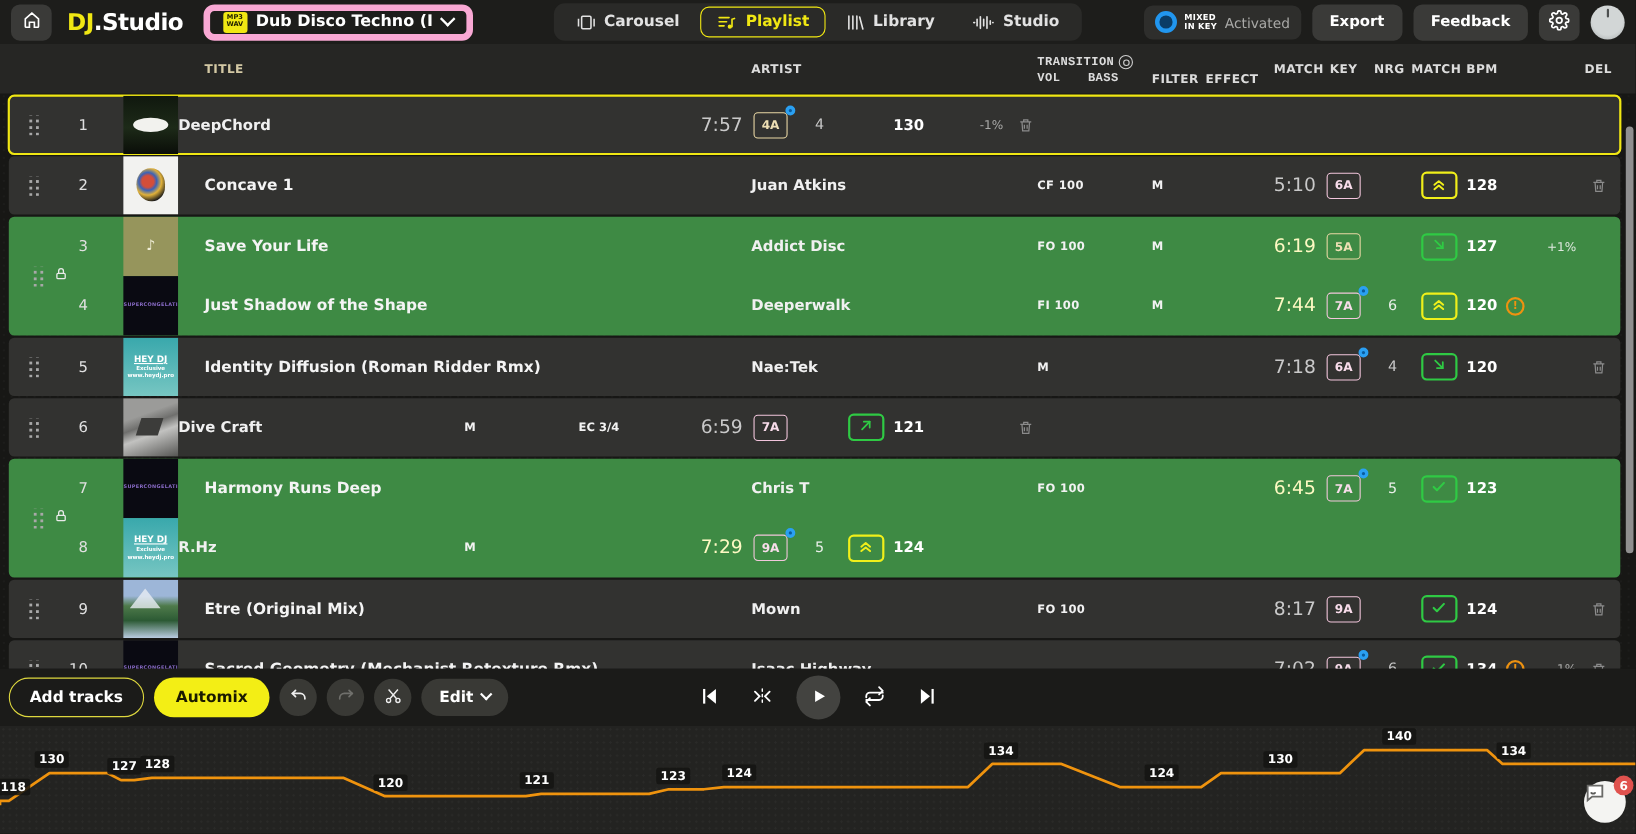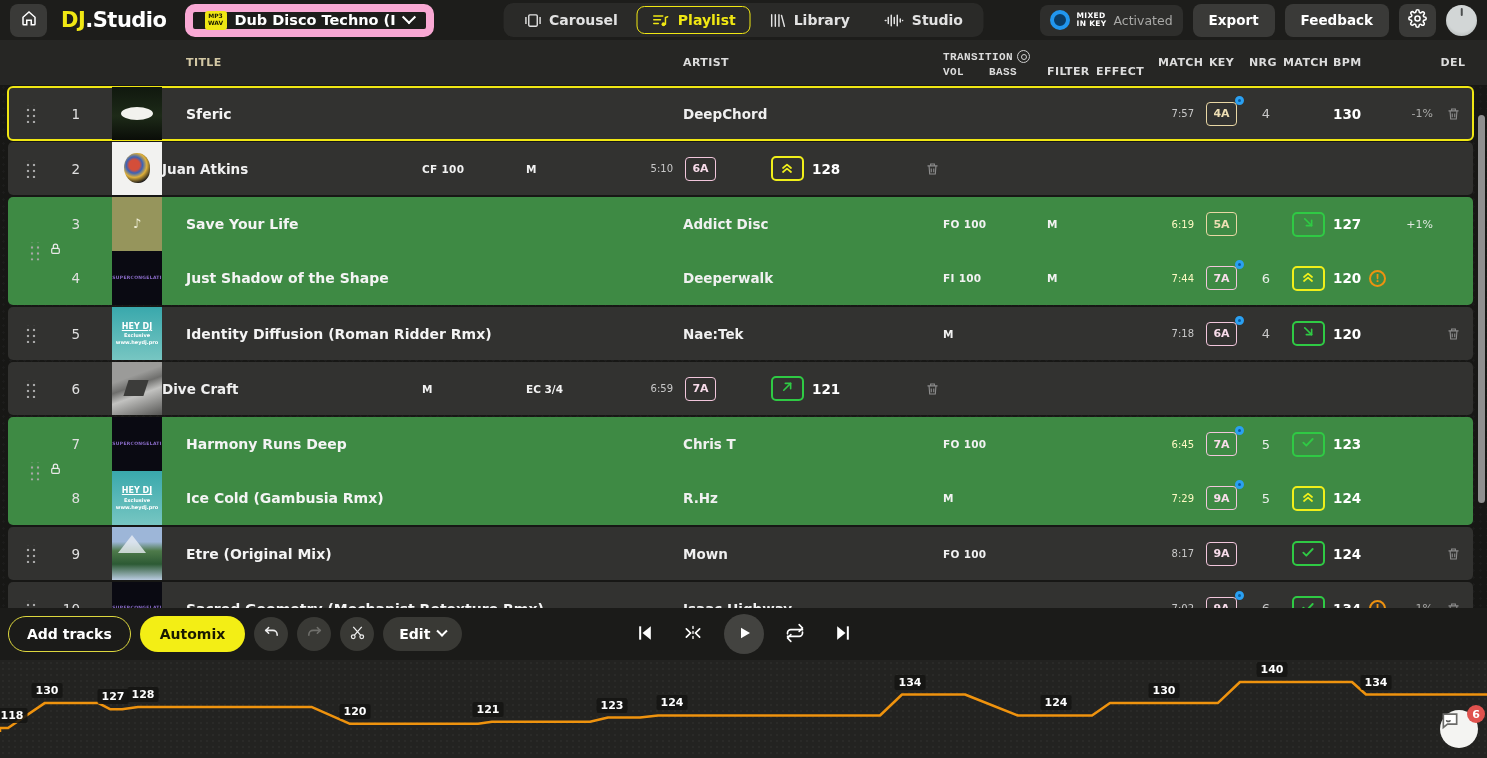--- a/index.html
+++ b/index.html
@@ -14,21 +14,21 @@
     background-image: radial-gradient(rgba(255,255,255,0.025) 1px, transparent 1.2px);
     background-size:7px 7px; }
 
   
   .topbar { position:relative; height:40px; background:#1d1d1b; display:flex; align-items:center; padding:0 10px; }
   .homebtn { width:37px; height:33px; background:#3a3a38; border-radius:8px; display:flex; align-items:center; justify-content:center; cursor:pointer; }
   .logo { margin-left:14px; font-size:21px; font-weight:800; letter-spacing:-0.5px; white-space:nowrap; }
   .logo .dj { color:#f0e713; }
   .logo .studio { color:#fff; }
   .plsel { margin-left:18px; height:33px; display:flex; align-items:center; gap:8px;
-    border:8px solid #f9a8d4; border-radius:10px; padding:0 12px; cursor:pointer; }
+    border:6px solid #f9a8d4; border-radius:10px; padding:0 12px; cursor:pointer; }
   .plsel .fmt { width:22px; height:19px; background:#f0e713; border-radius:3px; color:#1a1a00;
     font-size:6px; font-weight:800; line-height:1.1; display:flex; align-items:center; justify-content:center; text-align:center; }
   .plsel .lbl { font-size:14.5px; color:#fff; font-weight:600; }
   .chev { width:10px; height:10px; border-right:2px solid #fff; border-bottom:2px solid #fff; transform:rotate(45deg) translate(-2px,-2px); }
   .tabs { position:absolute; left:50%; top:3px; transform:translateX(-50%); height:34px;
     background:#2a2a28; border-radius:10px; display:flex; align-items:center; padding:0 6px; gap:4px; }
   .tab { display:flex; align-items:center; gap:8px; padding:5px 14px; border-radius:8px;
     font-size:14px; font-weight:600; color:#e2e2e2; border:1.5px solid transparent; cursor:pointer; white-space:nowrap; }
   .tab.active { border-color:#f0e713; color:#f0e713; }
   .tab svg { display:block; }
@@ -78,21 +78,21 @@
   .c-num { width:28px; text-align:right; font-size:13.5px; color:#e0e0e0; }
   .c-art { width:50px; height:53px; margin-left:32px; overflow:hidden; position:relative; flex:none;
     display:flex; align-items:center; justify-content:center; }
   .green .c-art{ height:54px; }
   .c-title { flex:1; padding-left:24px; font-size:14px; font-weight:600; color:#f4f4f4; white-space:nowrap; overflow:hidden; }
   .c-artist { width:260px; font-size:13.5px; font-weight:600; color:#f0f0f0; white-space:nowrap; }
   .c-vol { width:46px; font-size:10.5px; font-weight:700; letter-spacing:0.3px; color:#f2f2f2; }
   .c-bass { width:58px; }
   .c-filter { width:49px; font-size:10.5px; font-weight:700; color:#f2f2f2; }
   .c-effect { width:62px; font-size:10.5px; font-weight:700; color:#f2f2f2; }
-  .c-time { width:36px; text-align:right; font-size:10px; color:#c9c9c9; }
+  .c-time { width:36px; text-align:left; font-size:17px; color:#c9c9c9; }
   .green .c-time { color:#fef9c3; }
   .c-key { width:55px; display:flex; justify-content:center;text-align:right; }
   .c-nrg { width:34px; text-align:center; font-size:13px; color:#c9c9c9; }
   .green .c-nrg { color:#e9efe9; }
   .c-match { width:50px; display:flex; justify-content:center; }
   .c-bpm { width:36px; font-size:13.5px; font-weight:700; color:#fff; }
   .c-warn { width:24px; display:flex; align-items:center; }
   .c-trim { width:40px; text-align:right; font-size:11px; color:#a9a9a7; }
   .green .c-trim { color:#dfe8df; }
   .c-del { width:40px; display:flex; justify-content:center; }
@@ -272,21 +272,20 @@
   <div class="rows" id="rows">
     <div class="rowband selected">
         <div class="trow">
     <div class="c c-handle">
             <span class="handle"></span>
           </div>
     <div class="c c-num">1</div>
     <div class="c c-art">
             <div class="art art-forest"></div>
           </div>
-    <div class="c c-title">Sferic</div>
     <div class="c c-artist">DeepChord</div>
     <div class="c c-vol"></div>
     <div class="c c-bass"></div>
     <div class="c c-filter"></div>
     <div class="c c-effect"></div>
     <div class="c c-time">7:57</div>
     <div class="c c-key">
             <span class="keybadge tan">4A<span class="keydot"></span></span>
           </div>
     <div class="c c-nrg">4</div>
@@ -306,20 +305,21 @@
       </div>
       <div class="rowband">
         <div class="trow">
     <div class="c c-handle">
             <span class="handle"></span>
           </div>
     <div class="c c-num">2</div>
     <div class="c c-art">
             <div class="art art-brain"></div>
           </div>
+    <div class="c c-title">Concave 1</div>
     <div class="c c-artist">Juan Atkins</div>
     <div class="c c-vol">CF 100</div>
     <div class="c c-bass"></div>
     <div class="c c-filter">M</div>
     <div class="c c-effect"></div>
     <div class="c c-time">5:10</div>
     <div class="c c-key">
             <span class="keybadge pink">6A</span>
           </div>
     <div class="c c-nrg"></div>
@@ -544,21 +544,20 @@
     <div class="c c-num">8</div>
     <div class="c c-art">
             <div class="art art-heydj">
               <div>
                 <div class="bigline">HEY DJ</div>
                 <div class="sub">Exclusive</div>
                 <div class="sub">www.heydj.pro</div>
               </div>
             </div>
           </div>
-    <div class="c c-title">Ice Cold (Gambusia Rmx)</div>
     <div class="c c-artist">R.Hz</div>
     <div class="c c-vol">M</div>
     <div class="c c-bass"></div>
     <div class="c c-filter"></div>
     <div class="c c-effect"></div>
     <div class="c c-time">7:29</div>
     <div class="c c-key">
             <span class="keybadge pink">9A<span class="keydot"></span></span>
           </div>
     <div class="c c-nrg">5</div>

